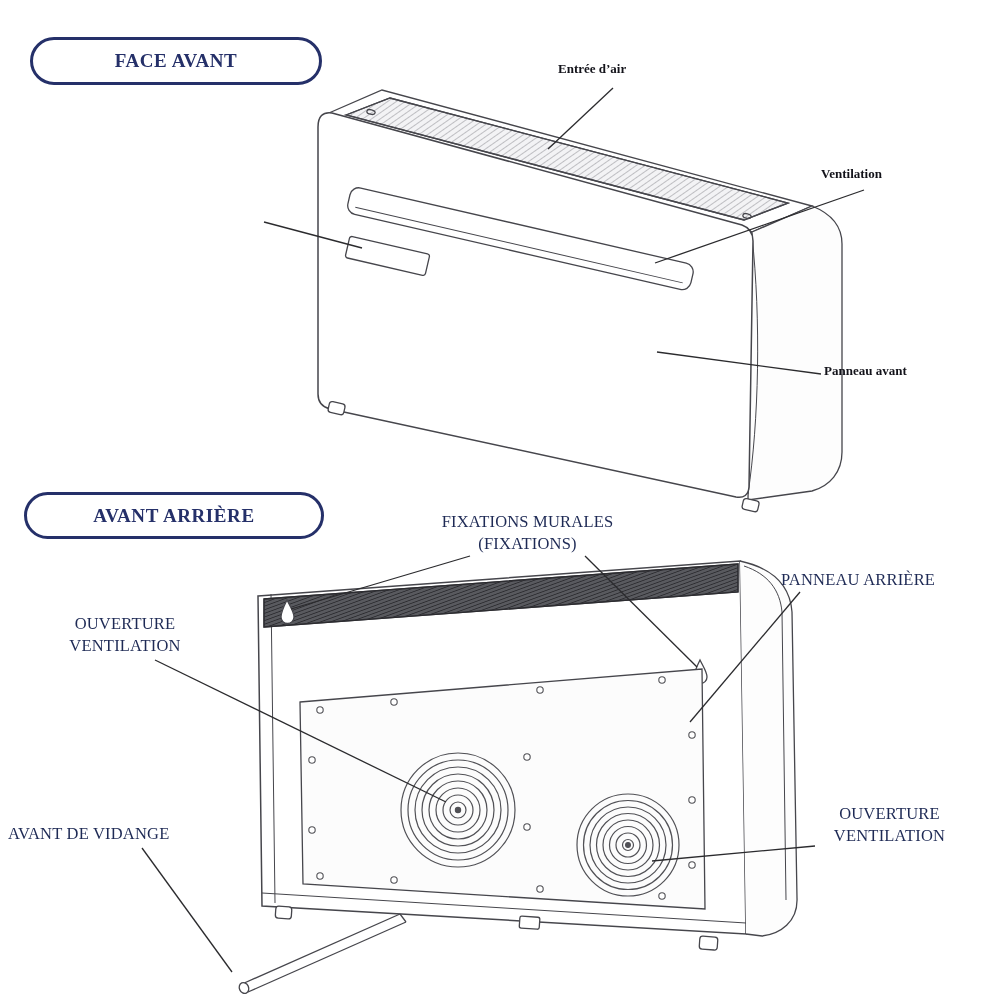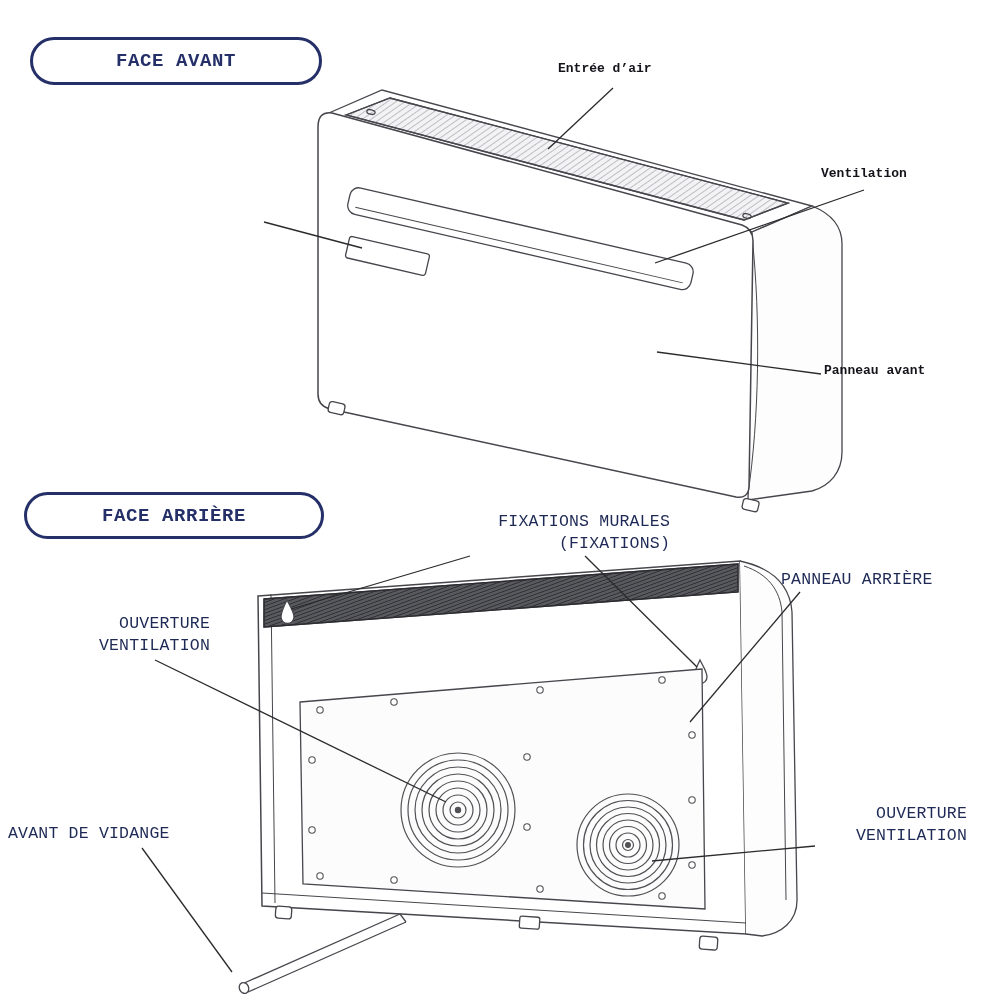--- a/index.html
+++ b/index.html
@@ -1,37 +1,37 @@
 <!DOCTYPE html>
 <html><head>
 <meta charset="utf-8">
 <style>
   html,body{margin:0;padding:0;background:#ffffff;}
   .canvas{
     position:relative;width:1000px;height:1000px;background:#ffffff;
-    font-family:Liberation Mono, monospace;overflow:hidden;
+    font-family:Liberation Serif, serif;overflow:hidden;
   }
   svg.diagram{position:absolute;left:0;top:0;width:1000px;height:1000px;}
   .badge{
     position:absolute;display:flex;align-items:center;justify-content:center;
     border:3px solid #253069;border-radius:26px;color:#253069;
     font-weight:bold;font-size:19px;letter-spacing:.6px;background:#fff;
     box-sizing:border-box;
   }
   #badge-front{left:30px;top:37px;width:292px;height:48px;}
   #badge-rear{left:24px;top:492px;width:300px;height:47px;}
   .lbl-front{
     position:absolute;font-weight:bold;font-size:13px;color:#13131a;
     white-space:nowrap;
   }
   .lbl-rear{
     position:absolute;font-size:16.5px;color:#1e2a55;letter-spacing:.2px;
     line-height:22px;white-space:nowrap;
   }
-  .center{text-align:right;white-space:normal;}
+  .center{text-align:center;white-space:normal;}
   .lbl-rear span{display:block;}
 </style>
 </head>
 <body>
 
 <div class="canvas">
 
   <svg class="diagram" viewBox="0 0 1000 1000" xmlns="http://www.w3.org/2000/svg">
     <defs>
       <pattern id="hatchFront" width="5" height="5" patternUnits="userSpaceOnUse" patternTransform="rotate(55)">
@@ -155,21 +155,21 @@
       <line x1="470" y1="556" x2="291" y2="609"></line>
       <line x1="585" y1="556" x2="697" y2="667"></line>
       <line x1="800" y1="592" x2="690" y2="722"></line>
       <line x1="155" y1="660" x2="446" y2="802"></line>
       <line x1="815" y1="846" x2="652" y2="861"></line>
       <line x1="142" y1="848" x2="232" y2="972"></line>
     </g>
   </svg>
 
   <div class="badge" id="badge-front">FACE AVANT</div>
-  <div class="badge" id="badge-rear">FACE ARRIÈRE</div>
+  <div class="badge" id="badge-rear">AVANT ARRIÈRE</div>
 
   <div class="lbl-front" style="left:558px;top:61px;">Entrée d’air</div>
   <div class="lbl-front" style="left:821px;top:166px;">Ventilation</div>
   <div class="lbl-front" style="left:824px;top:363px;text-align:right;">Panneau avant</div>
 
   <div class="lbl-rear center" style="left:385px;top:511px;width:285px;">
     <span>FIXATIONS MURALES</span>
     <span>(FIXATIONS)</span>
   </div>
   <div class="lbl-rear" style="left:781px;top:569px;">PANNEAU ARRIÈRE</div>

